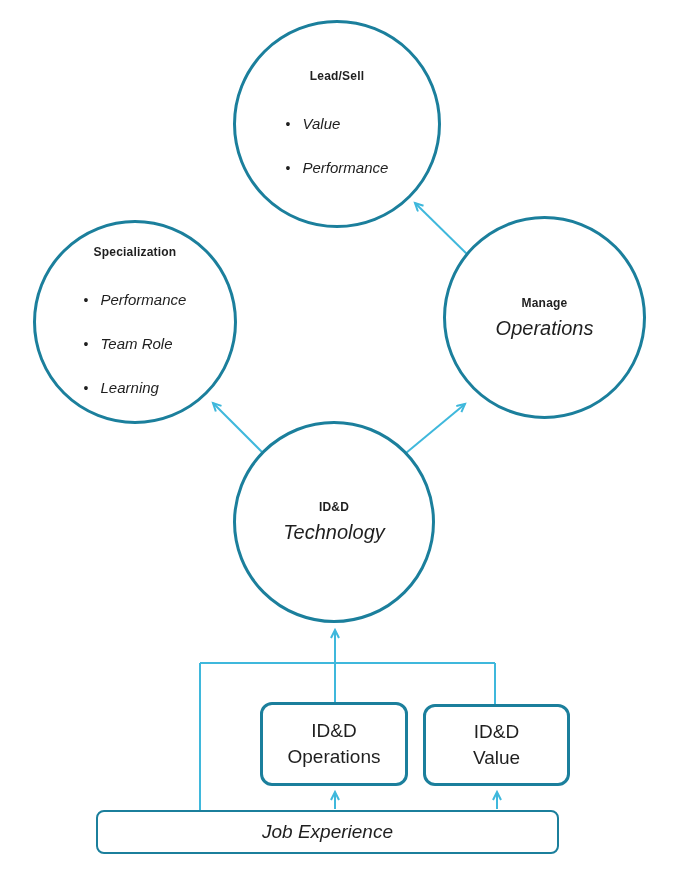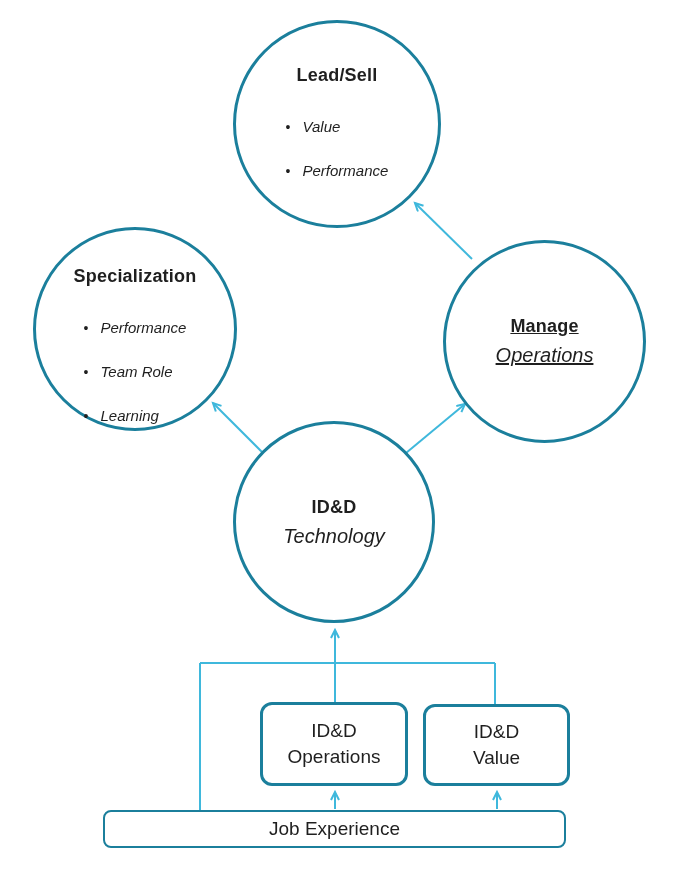--- a/index.html
+++ b/index.html
@@ -30,21 +30,21 @@
     border-radius: 50%;
     background: #ffffff;
     display: flex;
     flex-direction: column;
     align-items: center;
     justify-content: center;
     text-align: center;
   }
   .circle-title {
     font-weight: bold;
-    font-size: 18px;
+    font-size: 12px;
     letter-spacing: 0.2px;
   }
   .circle-subtitle {
     font-style: italic;
     font-size: 20px;
     margin-top: 7px;
   }
   .bullet-list {
     margin-top: 9px;
     text-align: left;
@@ -58,45 +58,46 @@
   }
   .bullet-char {
     font-style: normal;
     font-size: 14px;
   }
   .bullet-text {
     font-style: italic;
     margin-top: 20px;
   }
   .node-lead-sell      { left: 233px; top: 20px;  width: 208px; height: 208px; }
-  .node-specialization { left: 33px;  top: 227px; width: 204px; height: 204px; justify-content: flex-end; }
-  .node-manage         { left: 443px; top: 240px; width: 203px; height: 203px; text-decoration: underline; }
+  .node-specialization { left: 33px;  top: 220px; width: 204px; height: 204px; }
+  .node-manage         { left: 443px; top: 216px; width: 203px; height: 203px; }
   .node-idd            { left: 233px; top: 421px; width: 202px; height: 202px; }
 
   .rbox {
     position: absolute;
     box-sizing: border-box;
     border: 3px solid #1b7f9c;
     border-radius: 12px;
     background: #ffffff;
     display: flex;
     flex-direction: column;
     align-items: center;
     justify-content: center;
     text-align: center;
     font-size: 19px;
     line-height: 1.35;
   }
   .box-certificate { left: 260px; top: 702px; width: 148px; height: 84px; }
   .box-degree      { left: 423px; top: 704px; width: 147px; height: 82px; }
   .box-job {
-    left: 103px; top: 810px; width: 463px; height: 38px;
+    left: 96px; top: 810px; width: 463px; height: 44px;
     border-width: 2px;
     border-radius: 8px;
     flex-direction: row;
+    font-style: italic;
   }
 </style>
 </head>
 <body>
 
 <div class="canvas">
 
   <svg class="connectors" width="673" height="874" viewBox="0 0 673 874" xmlns="http://www.w3.org/2000/svg">
     <defs>
       <marker id="arrowhead" markerWidth="14" markerHeight="14" refX="9" refY="5" orient="auto" markerUnits="userSpaceOnUse">

